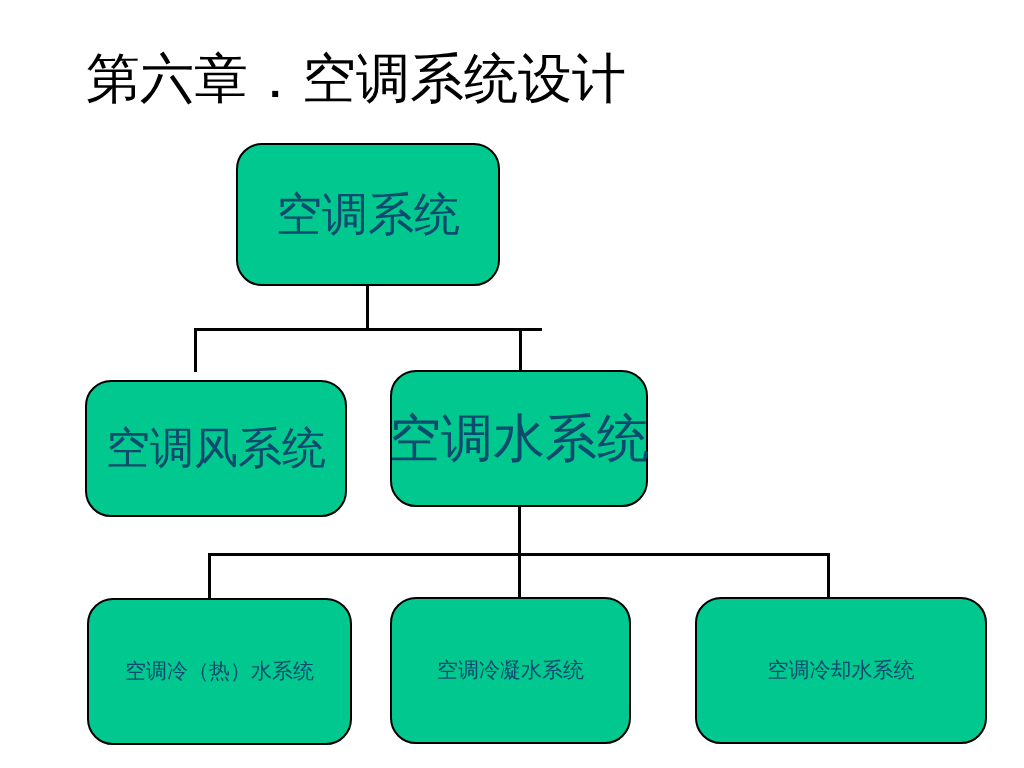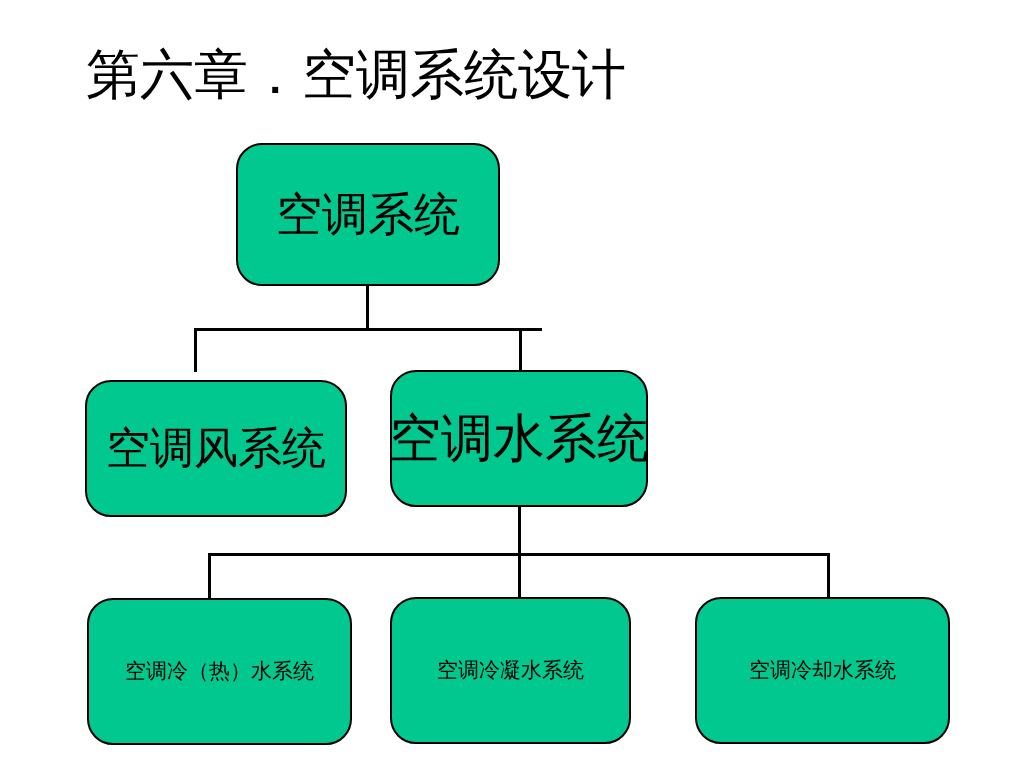--- a/index.html
+++ b/index.html
@@ -16,40 +16,40 @@
     height: 768px;
     background: #ffffff;
     overflow: hidden;
   }
   #title {
     position: absolute;
     left: 86px;
     top: 46px;
     width: 700px;
     height: 70px;
-    font-family: Liberation Mono, monospace;
+    font-family: Liberation Serif, serif;
     font-size: 54px;
     line-height: 66px;
     color: #000000;
     letter-spacing: 0px;
     white-space: nowrap;
   }
   .node {
     position: absolute;
     box-sizing: border-box;
     background: #00c88f;
     border: 2px solid #000000;
     border-radius: 26px;
     display: flex;
     align-items: center;
     justify-content: center;
   }
   .node .label {
     font-family: "Liberation Serif", "DejaVu Serif", serif;
-    color: #000000;
+    color: #0c4a6e;
     white-space: nowrap;
     line-height: 1;
     text-align: center;
   }
   
   #node-root {
     left: 236px;
     top: 143px;
     width: 264px;
     height: 143px;
@@ -86,21 +86,21 @@
     left: 390px;
     top: 597px;
     width: 241px;
     height: 147px;
   }
   #node-condensate .label { font-size: 21px; }
 
   #node-cooling {
     left: 695px;
     top: 597px;
-    width: 255px;
+    width: 292px;
     height: 147px;
   }
   #node-cooling .label { font-size: 21px; }
 
   
   .conn {
     position: absolute;
     background: #000000;
   }
   .v { width: 3px; }

